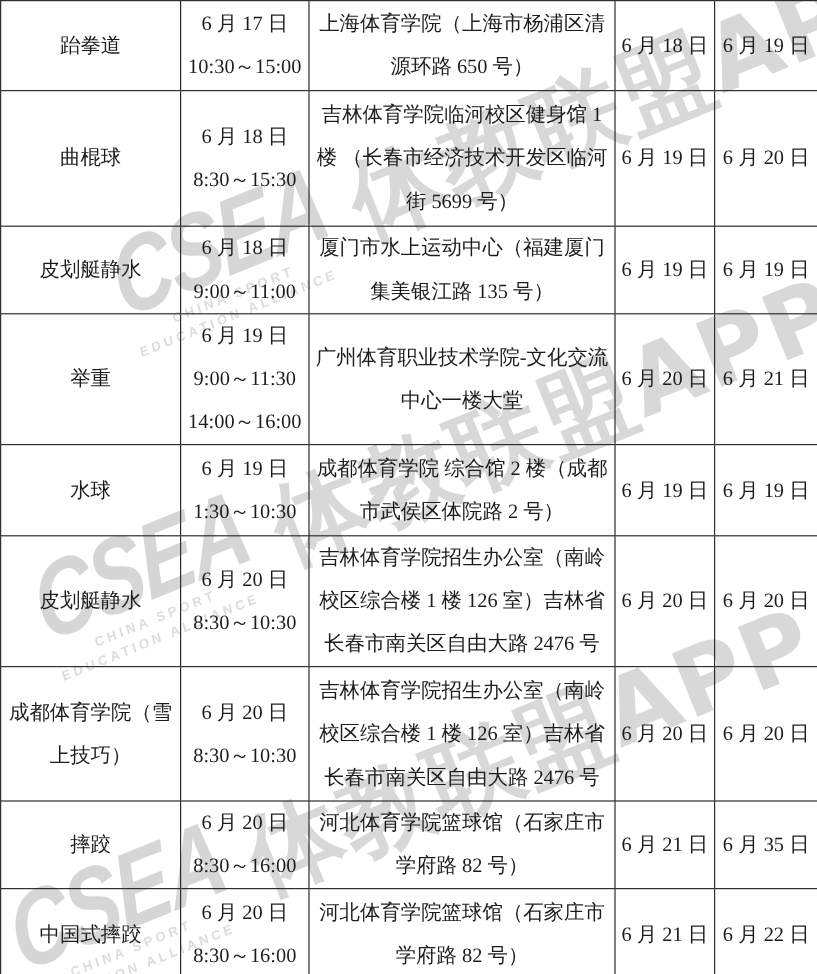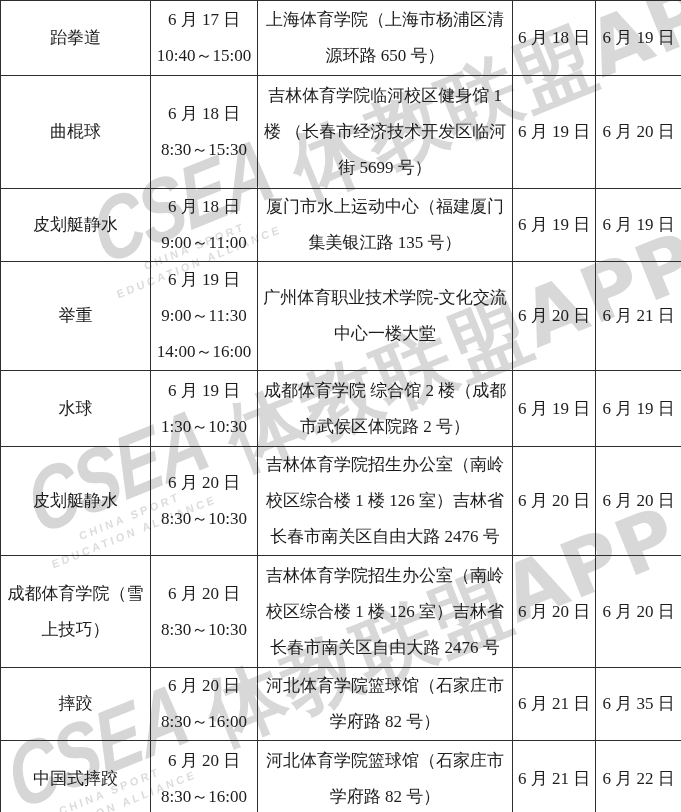--- a/index.html
+++ b/index.html
@@ -84,21 +84,21 @@
         <col style="width:255px">
         <col style="width:83px">
         <col style="width:86px">
     </colgroup>
     <tbody>
 
       <tr style="height:75px">
         <td>跆拳道</td>
         <td>
           <div class="dt-line">6 月 17 日</div>
-          <div class="dt-line">10:40～15:00</div>
+          <div class="dt-line">10:30～15:00</div>
         </td>
         <td class="loc">上海体育学院（上海市杨浦区清源环路 650 号）</td>
         <td>6 月 18 日</td>
         <td>6 月 19 日</td>
       </tr>
 
       <tr style="height:113px">
         <td>曲棍球</td>
         <td>
           <div class="dt-line">6 月 18 日</div>

